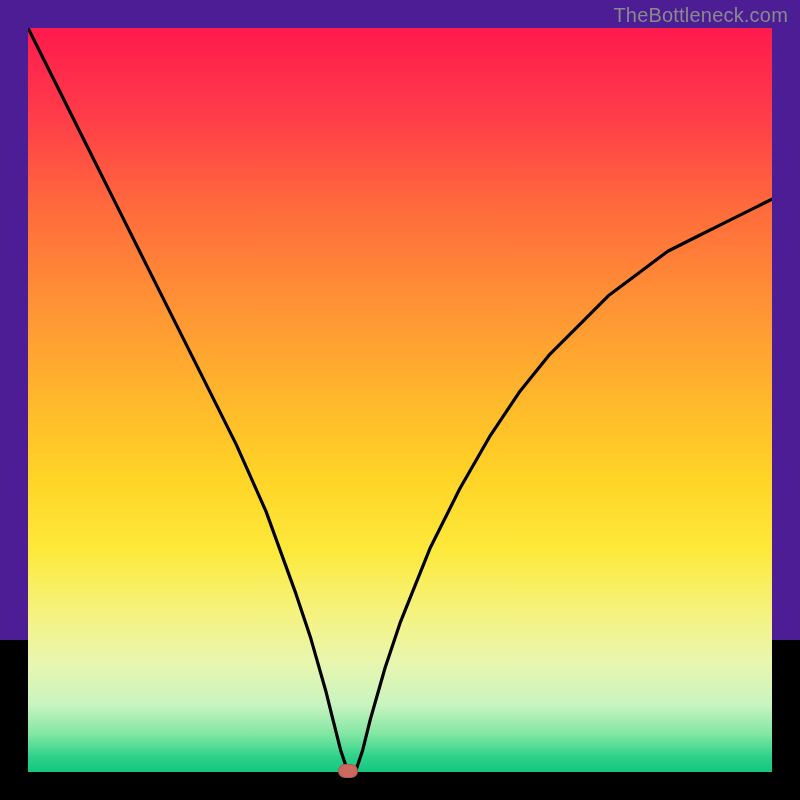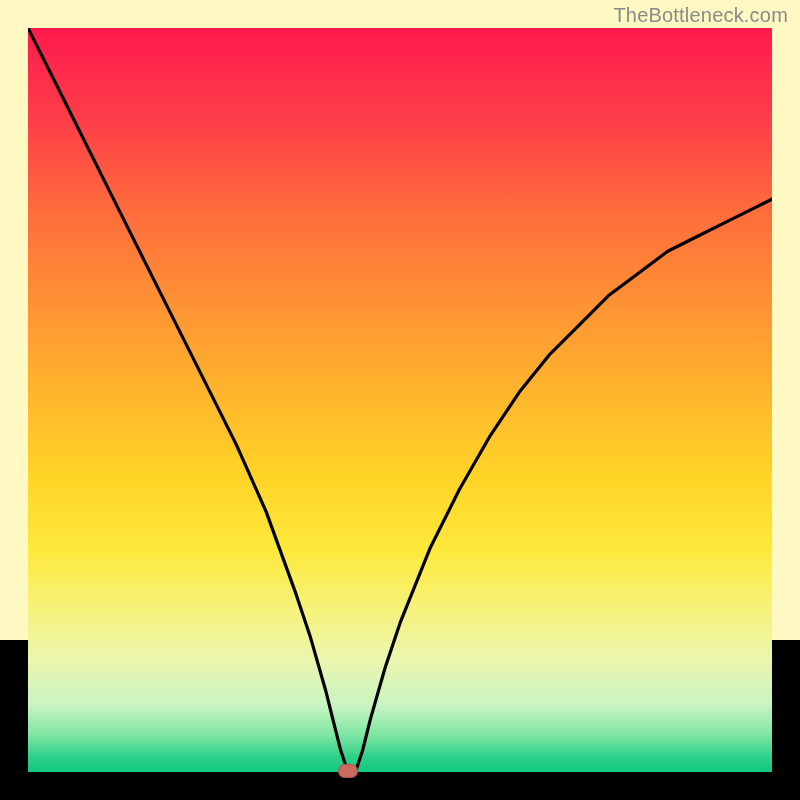--- a/index.html
+++ b/index.html
@@ -10,21 +10,21 @@
     background: #000;
     overflow: hidden;
     font-family: Arial, Helvetica, sans-serif;
   }
   .frame {
     position: absolute;
     left: 0;
     top: 0;
     width: 800px;
     height: 640px;
-    background: #fef9c3;
+    background: #4c1d95;
   }
   .plot-area {
     position: absolute;
     left: 28px;
     top: 28px;
     width: 744px;
     height: 744px;
     
     background: linear-gradient(
       to bottom,

